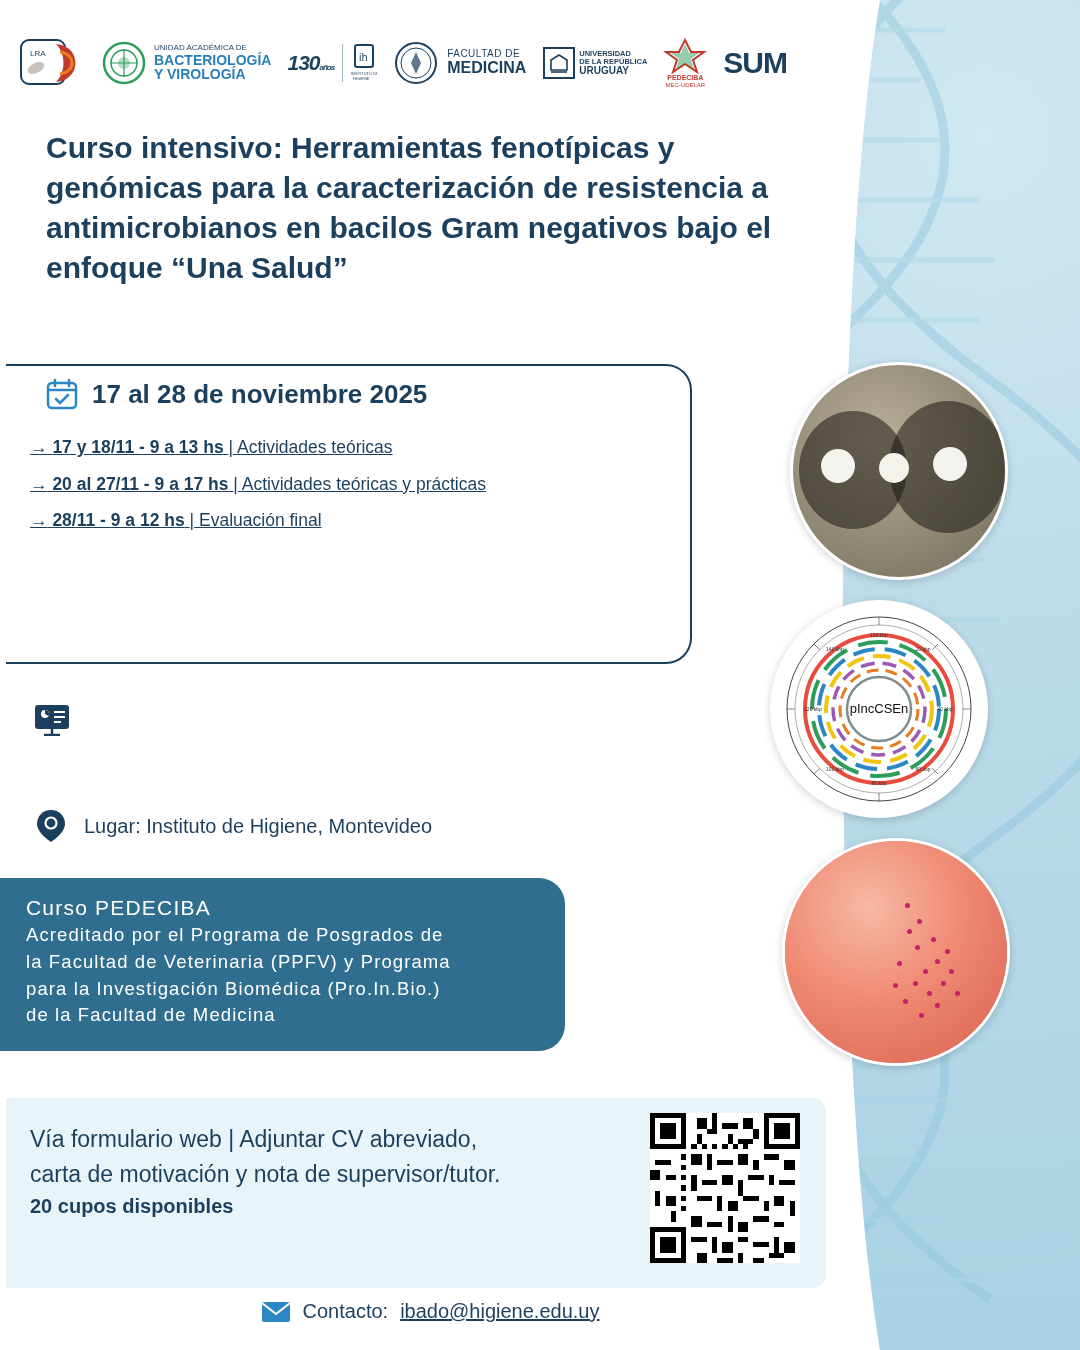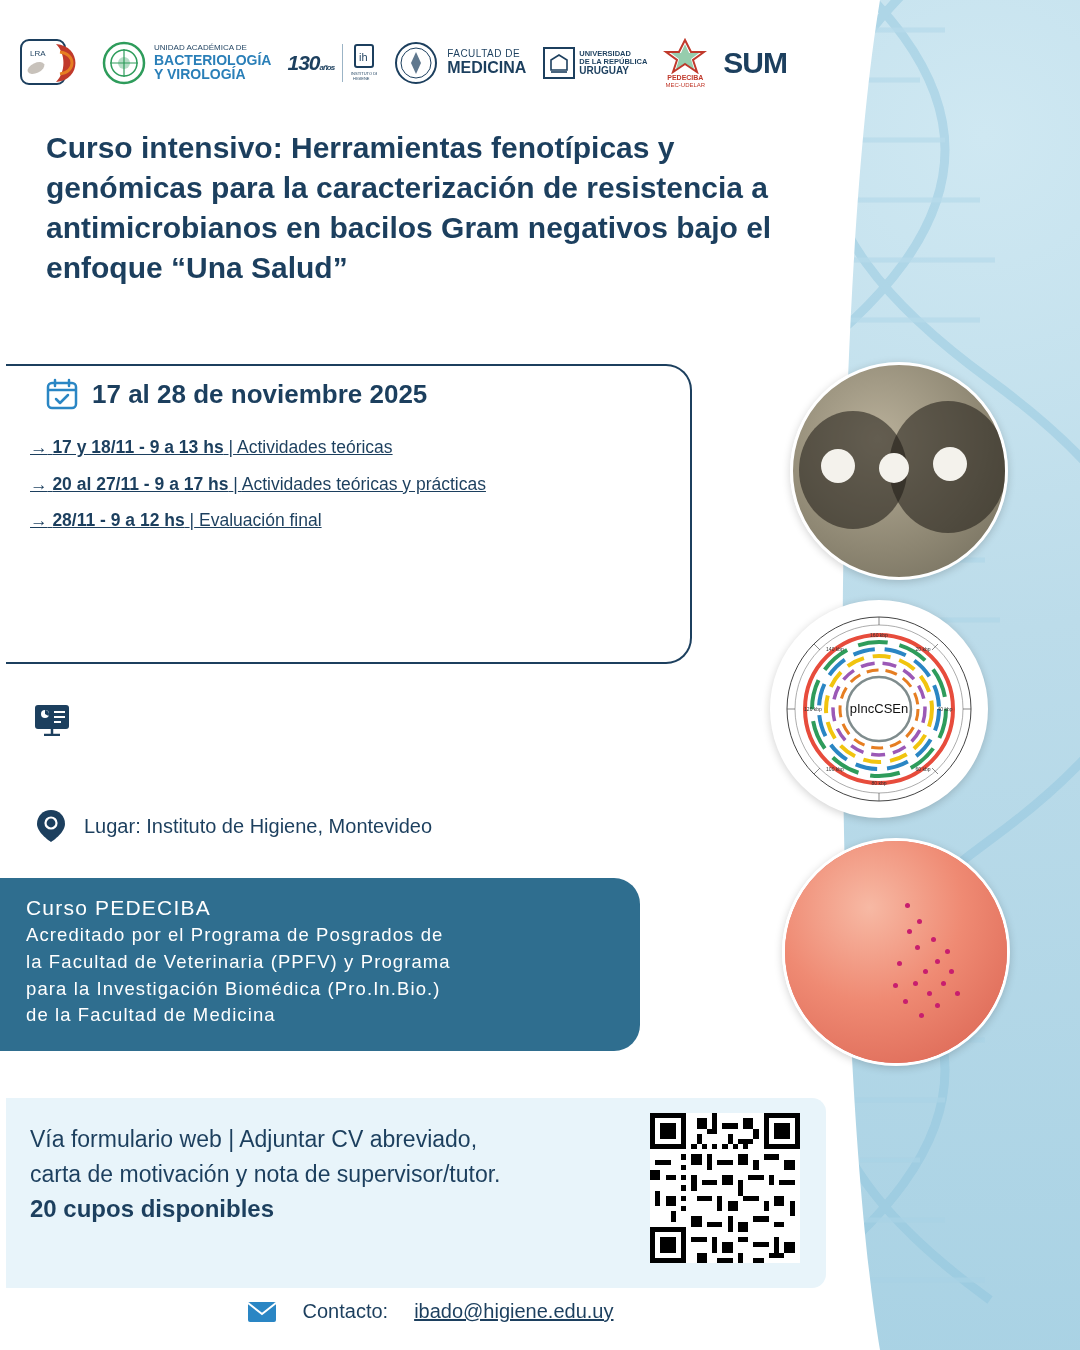--- a/index.html
+++ b/index.html
@@ -66,47 +66,47 @@
   .modal-text .first { font-size:20px; }
 
   .lugar-row {
     position:absolute; top:808px; left:34px; width:700px;
     display:flex; gap:16px; align-items:center;
   }
   .lugar-text { font-size:20px; color:#1c3f5e; }
 
   
   .pedeciba {
-    position:absolute; top:878px; left:0; width:640px; padding:18px 30px 22px 26px;
+    position:absolute; top:878px; left:0; width:565px; padding:18px 30px 22px 26px;
     background:#2f6e8f; color:#ffffff;
     border-radius:0 26px 26px 0;
     box-sizing:border-box;
   }
   .pedeciba .l1 { font-size:21px; letter-spacing:1.2px; margin-bottom:2px; }
   .pedeciba .l { font-size:18.5px; letter-spacing:1.1px; line-height:1.45; }
 
   
   .insc-box {
     position:absolute; top:1098px; left:6px; width:820px; height:190px;
     background:#e8f4fa; border-radius:0 14px 14px 0;
   }
   .insc-inner { position:absolute; top:1118px; left:30px; width:600px; }
   .insc-head { display:flex; align-items:flex-start; gap:14px; }
   .insc-title { font-size:21px; color:#1c3f5e; }
   .insc-title b { font-weight:bold; }
   .insc-l { font-size:23px; color:#1c3f5e; line-height:1.5; }
-  .insc-bold { font-size:24px; font-weight:bold; color:#1c3f5e; margin-top:4px; }
+  .insc-bold { font-size:20px; font-weight:bold; color:#1c3f5e; margin-top:4px; }
 
   .qr { position:absolute; top:1113px; left:650px; width:150px; height:150px; }
 
   
   .contact {
     position:absolute; top:1300px; left:0; width:860px;
     text-align:center; font-size:20px; color:#1c3f5e;
-    display:flex; align-items:center; justify-content:center; gap:26px;
+    display:flex; align-items:center; justify-content:center; gap:12px;
   }
   .contact a { color:#1c3f5e; }
 
   
   .photo {
     position:absolute; border-radius:50%; overflow:hidden;
     border:3px solid #ffffff; box-shadow:0 2px 8px rgba(0,0,0,.18);
   }
   .ph1 { top:362px; left:790px; width:212px; height:212px;
          background:radial-gradient(circle at 40% 35%, #b9b09a 0%, #8d8672 60%, #6f6a5a 100%); }

